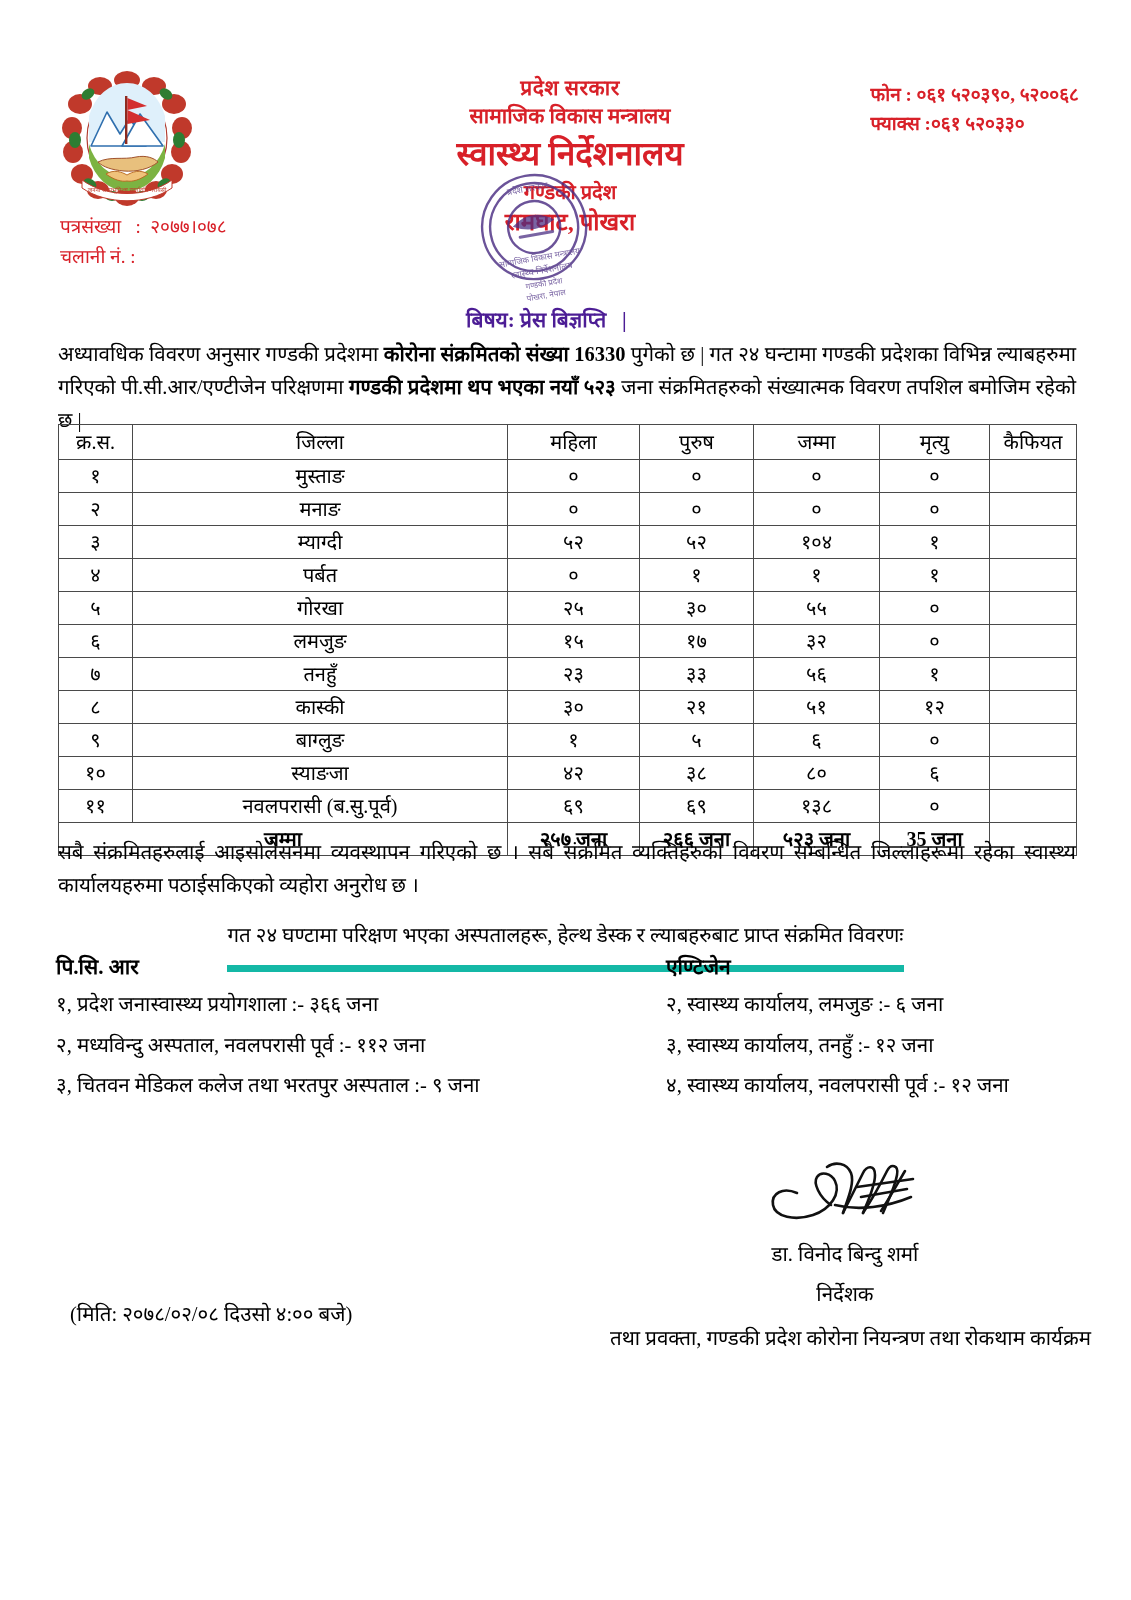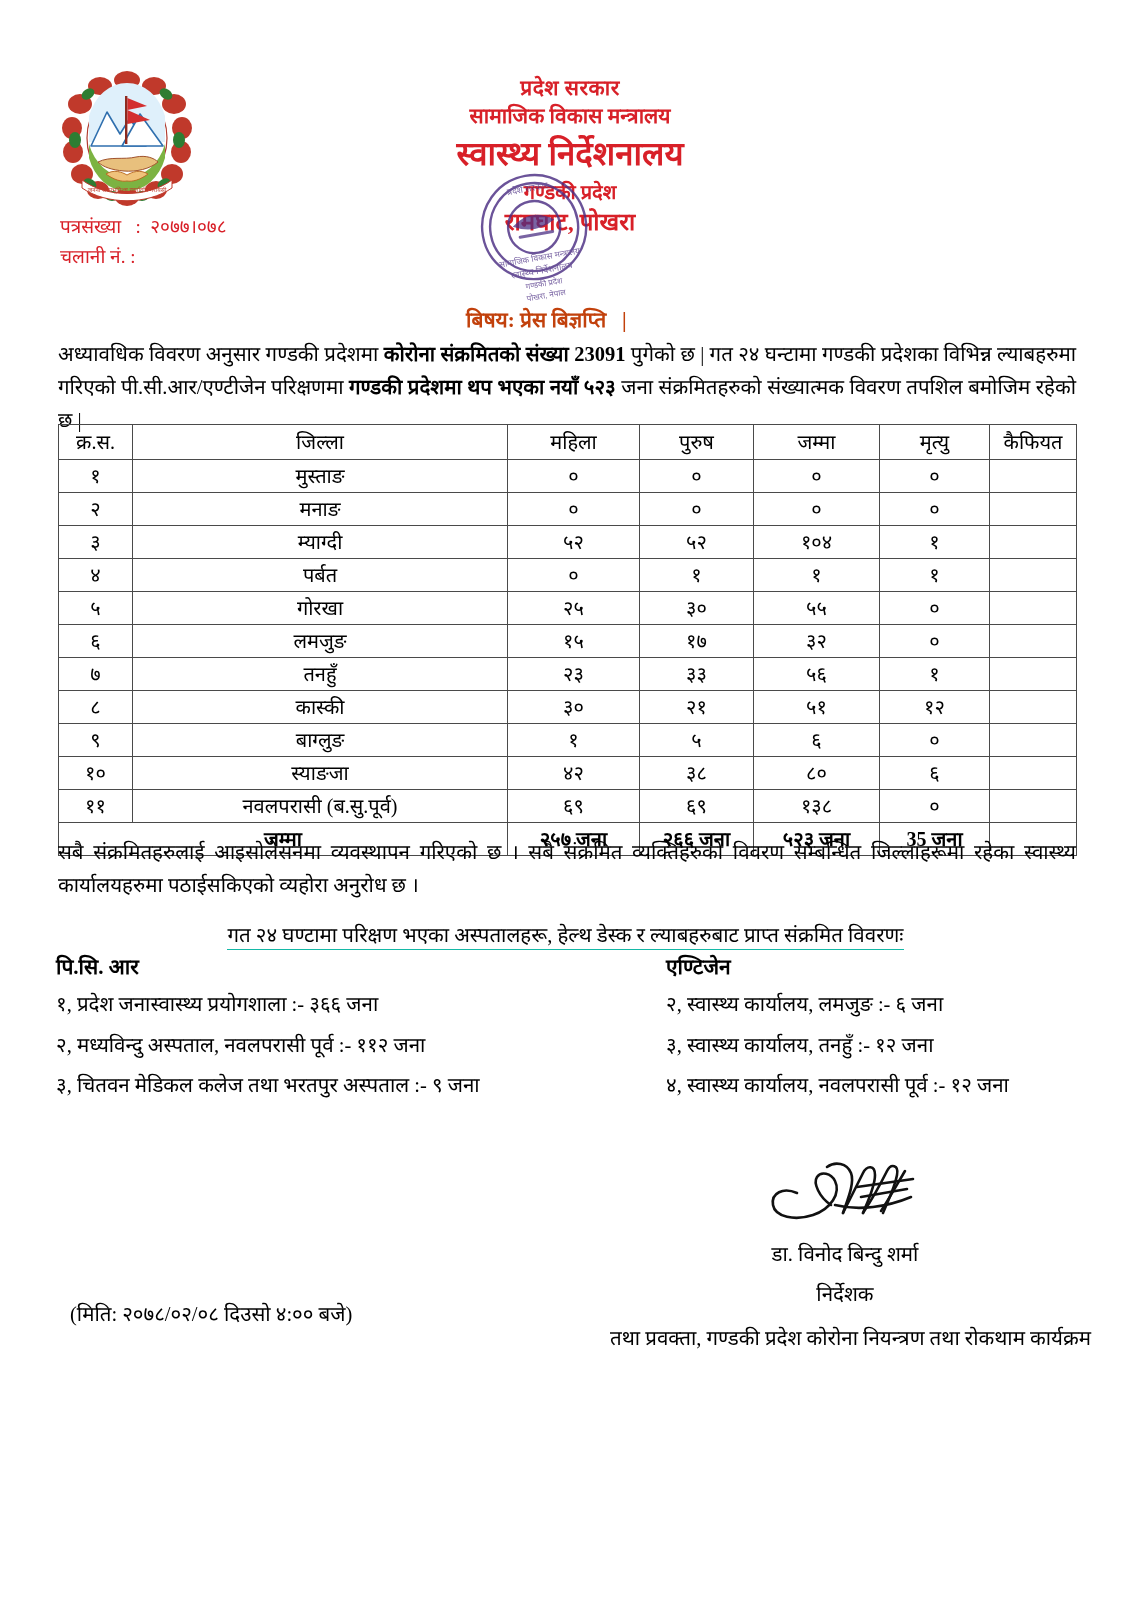--- a/index.html
+++ b/index.html
@@ -105,21 +105,21 @@
     height: 165px;
     opacity: 0.82;
   }
 
   .subject {
     position: absolute;
     left: 466px;
     top: 283px;
     font-size: 21px;
     font-weight: bold;
-    color: #c2410c;
+    color: #4c1d95;
     white-space: pre;
   }
 
   
   .intro {
     position: absolute;
     left: 58px;
     top: 316px;
     width: 1018px;
     font-size: 20.5px;
@@ -177,22 +177,22 @@
 
   .lab-heading {
     position: absolute;
     left: 0;
     top: 898px;
     width: 1131px;
     text-align: center;
     font-size: 20.5px;
   }
   .lab-heading span {
-    border-bottom: 1px solid #14b8a6;
-    padding-bottom: 3px;
+    border-bottom: 7px solid #14b8a6;
+    padding-bottom: 19px;
   }
 
   .lists {
     position: absolute;
     left: 56px;
     top: 930px;
     width: 1018px;
     text-decoration: underline;
   }
   .list-col {
@@ -322,31 +322,35 @@
           <rect x="78" y="76" width="36" height="3" rx="1.5"></rect>
           <text x="95" y="34" font-size="9" text-anchor="middle" font-family="'Liberation Sans', sans-serif">प्रदेश सरकार</text>
           <text x="95" y="104" font-size="8.5" text-anchor="middle" font-family="'Liberation Sans', sans-serif">सामाजिक विकास मन्त्रालय</text>
           <text x="95" y="117" font-size="9" text-anchor="middle" font-family="'Liberation Sans', sans-serif">स्वास्थ्य निर्देशनालय</text>
           <text x="95" y="130" font-size="8" text-anchor="middle" font-family="'Liberation Sans', sans-serif">गण्डकी प्रदेश</text>
           <text x="95" y="142" font-size="8" text-anchor="middle" font-family="'Liberation Sans', sans-serif">पोखरा, नेपाल</text>
         </g>
       </svg>
     </div>
 
+    <div class="header-right">
+      <div>फोन : ०६१ ५२०३९०, ५२००६८</div>
+      <div>फ्याक्स :०६१ ५२०३३०</div>
+    </div>
 
     <div class="letter-meta">
       <div>पत्रसंख्या   :  २०७७।०७८</div>
       <div>चलानी नं. :</div>
     </div>
 
     <div class="subject">बिषय: प्रेस बिज्ञप्ति   |</div>
   </div>
 
   <div class="intro">
-    <span>अध्यावधिक विवरण अनुसार गण्डकी प्रदेशमा </span><b>कोरोना संक्रमितको संख्या 23091</b><span> पुगेको छ | गत २४ घन्टामा गण्डकी प्रदेशका विभिन्न ल्याबहरुमा गरिएको पी.सी.आर/एण्टीजेन परिक्षणमा </span><b>गण्डकी  प्रदेशमा थप भएका नयाँ ५२३</b><span> जना संक्रमितहरुको संख्यात्मक विवरण तपशिल बमोजिम रहेको छ |</span>
+    <span>अध्यावधिक विवरण अनुसार गण्डकी प्रदेशमा </span><b>कोरोना संक्रमितको संख्या 16330</b><span> पुगेको छ | गत २४ घन्टामा गण्डकी प्रदेशका विभिन्न ल्याबहरुमा गरिएको पी.सी.आर/एण्टीजेन परिक्षणमा </span><b>गण्डकी  प्रदेशमा थप भएका नयाँ ५२३</b><span> जना संक्रमितहरुको संख्यात्मक विवरण तपशिल बमोजिम रहेको छ |</span>
   </div>
 
   <div class="tbl-wrap">
     <table class="maintable">
       <colgroup>
         <col class="col-sn">
           <col class="col-dist">
           <col class="col-f">
           <col class="col-m">
           <col class="col-t">

